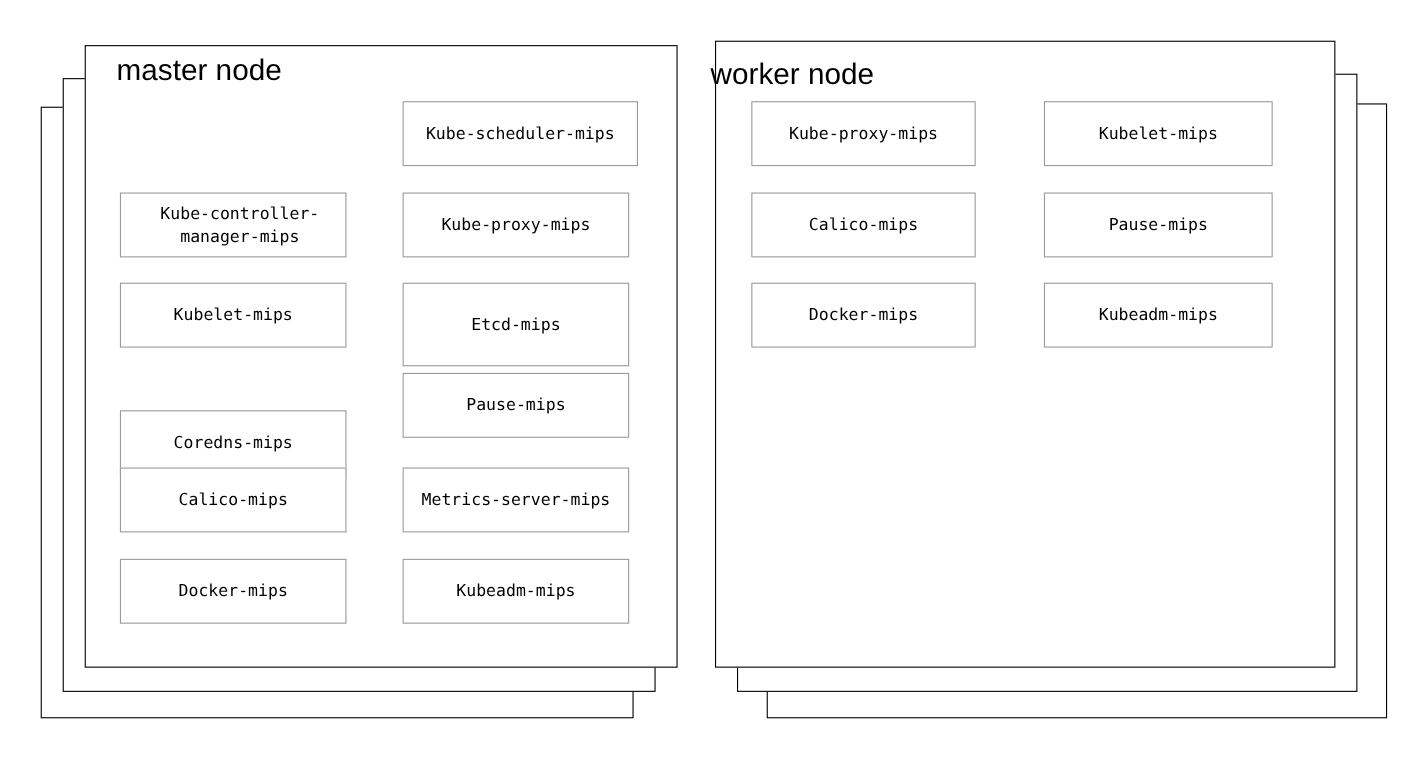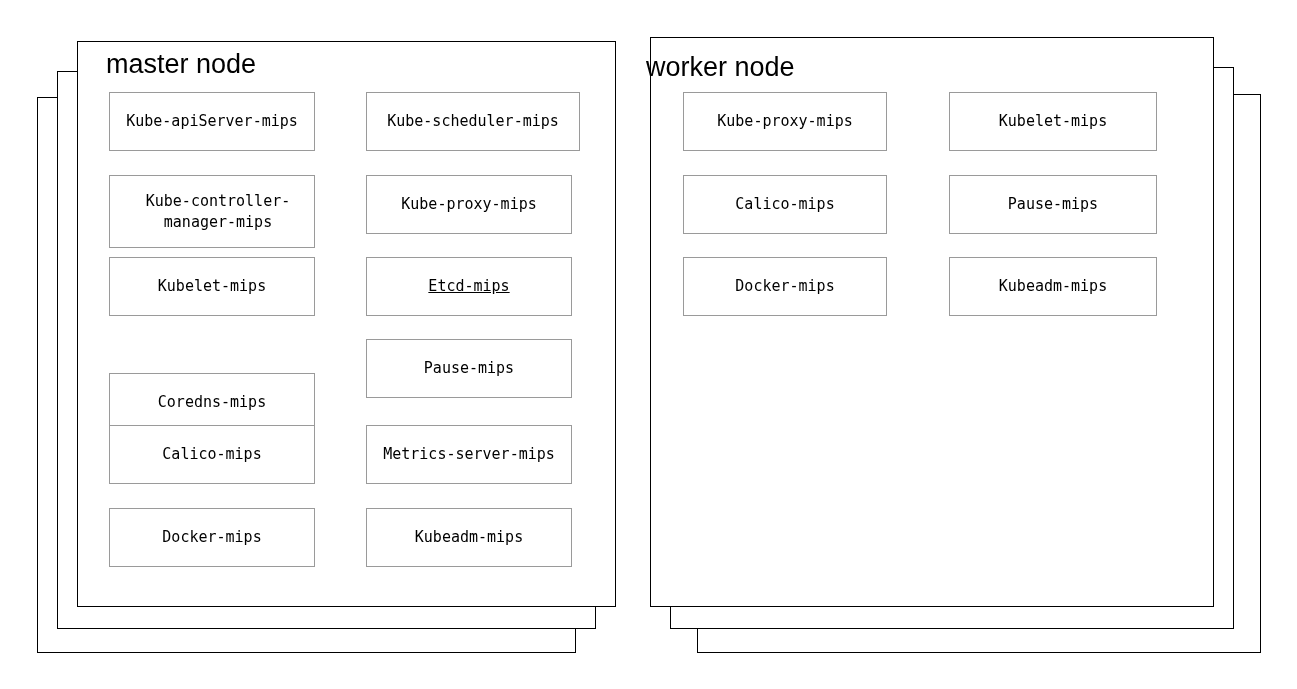--- a/index.html
+++ b/index.html
@@ -66,45 +66,42 @@
   }
 </style>
 </head>
 <body>
 
 <div id="canvas">
     <div class="layer" style="left: 37px; top: 97px; width: 539px; height: 556px; z-index: 1;"></div>
     <div class="layer" style="left: 57px; top: 71px; width: 539px; height: 558px; z-index: 2;"></div>
     <div class="node-panel" style="left: 77px; top: 41px; width: 539px; height: 566px; z-index: 10;"></div>
     <div class="node-title" style="left: 106px; top: 52px; z-index: 20;">master node</div>
-    <div class="component-box" style="left: 109px; top: 92px; width: 206px; height: 59px; z-index: 20;">
-      <span class="component-label">Kube-apiServer-mips</span>
-    </div>
-    <div class="component-box" style="left: 109px; top: 175px; width: 206px; height: 73px; z-index: 20; padding-left: 12px;">
+    <div class="component-box" style="left: 109px; top: 175px; width: 206px; height: 59px; z-index: 20; padding-left: 12px;">
       <span class="component-label">Kube-controller-manager-mips</span>
     </div>
     <div class="component-box" style="left: 109px; top: 257px; width: 206px; height: 59px; z-index: 20;">
       <span class="component-label">Kubelet-mips</span>
     </div>
     <div class="component-box" style="left: 109px; top: 339px; width: 206px; height: 59px; z-index: 20; margin-top: 34px;">
       <span class="component-label">Coredns-mips</span>
     </div>
     <div class="component-box" style="left: 109px; top: 425px; width: 206px; height: 59px; z-index: 20;">
       <span class="component-label">Calico-mips</span>
     </div>
     <div class="component-box" style="left: 109px; top: 508px; width: 206px; height: 59px; z-index: 20;">
       <span class="component-label">Docker-mips</span>
     </div>
     <div class="component-box" style="left: 366px; top: 92px; width: 214px; height: 59px; z-index: 20;">
       <span class="component-label">Kube-scheduler-mips</span>
     </div>
     <div class="component-box" style="left: 366px; top: 175px; width: 206px; height: 59px; z-index: 20;">
       <span class="component-label">Kube-proxy-mips</span>
     </div>
-    <div class="component-box" style="left: 366px; top: 257px; width: 206px; height: 59px; z-index: 20; text-decoration: underline;">
+    <div class="component-box" style="left: 366px; top: 257px; width: 206px; height: 76px; z-index: 20;">
       <span class="component-label">Etcd-mips</span>
     </div>
     <div class="component-box" style="left: 366px; top: 339px; width: 206px; height: 59px; z-index: 20;">
       <span class="component-label">Pause-mips</span>
     </div>
     <div class="component-box" style="left: 366px; top: 425px; width: 206px; height: 59px; z-index: 20;">
       <span class="component-label">Metrics-server-mips</span>
     </div>
     <div class="component-box" style="left: 366px; top: 508px; width: 206px; height: 59px; z-index: 20;">
       <span class="component-label">Kubeadm-mips</span>

